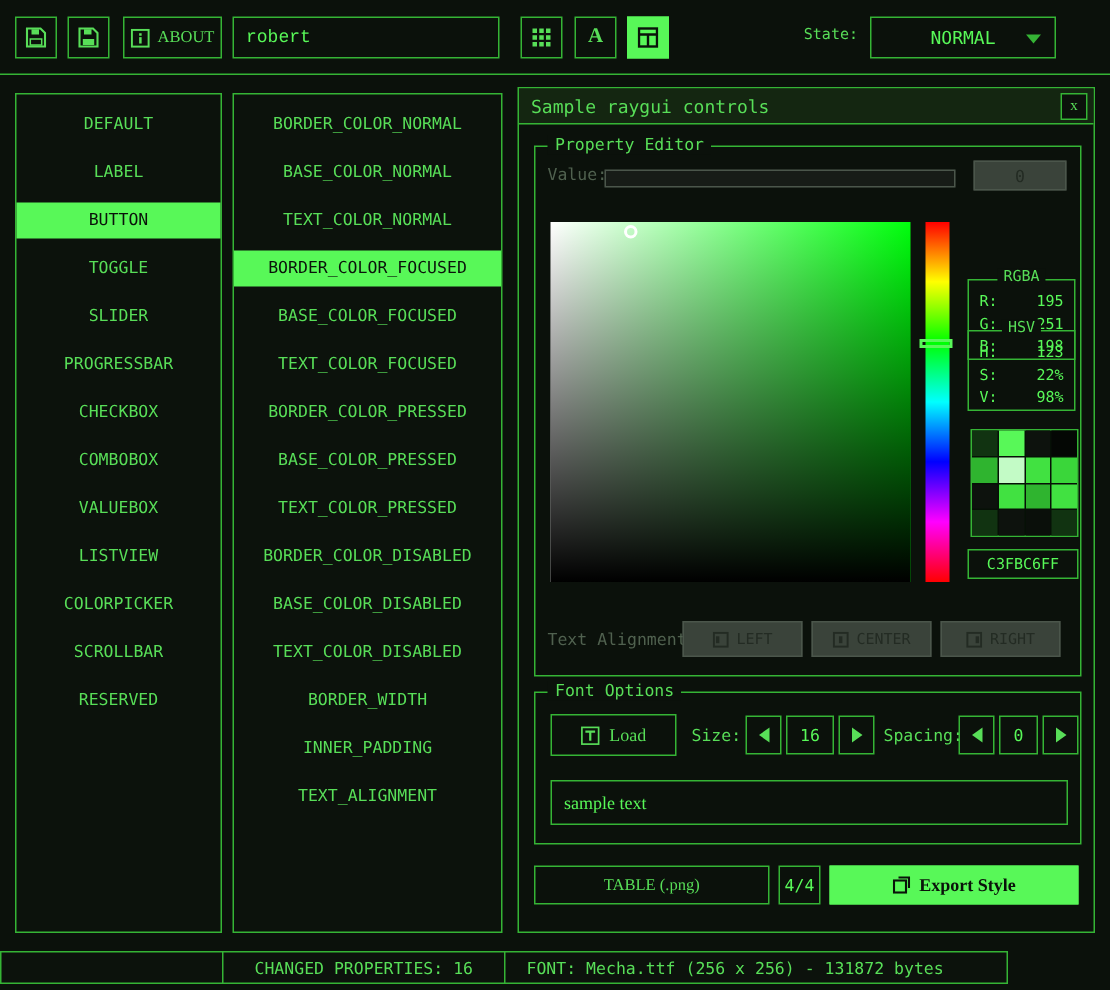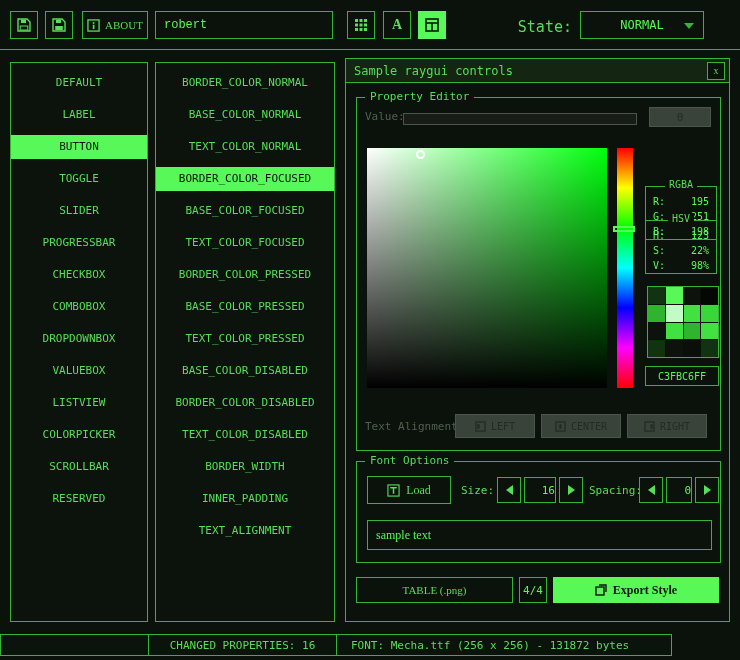--- a/index.html
+++ b/index.html
@@ -17,21 +17,21 @@
   }
   .app { position:absolute; inset:0; background:var(--bg); }
 
   
   .toolbar { position:absolute; left:0; top:0; width:740px; height:50px; border-bottom:1px solid var(--border); background:var(--bg); }
   button { appearance:none; background:transparent; border:none; font-family:Liberation Serif, serif; cursor:pointer; }
   .tbtn { position:absolute; top:11px; width:28px; height:28px; border:1px solid var(--border); color:var(--text); display:flex; align-items:center; justify-content:center; font-size:14px; }
   .tbtn.active { background:var(--bright); border-color:var(--bright); color:var(--darktext); }
   .about { position:absolute; top:11px; left:82px; width:66px; height:28px; border:1px solid var(--border); color:var(--text); display:flex; align-items:center; justify-content:center; gap:5px; font-size:11px; }
   .tinput { position:absolute; top:11px; height:28px; background:var(--bg); border:1px solid var(--border); color:var(--bright); font-family:inherit; font-size:12px; padding:0 8px; outline:none; }
-  .state-label { position:absolute; top:18px; left:508px; width:64px; text-align:right; color:var(--text); font-size:15px; }
+  .state-label { position:absolute; top:18px; left:508px; width:64px; text-align:right; color:var(--text); font-size:10px; }
   .dropdown { position:absolute; top:11px; left:580px; width:124px; height:28px; border:1px solid var(--border); color:var(--bright); font-size:12px; display:flex; align-items:center; justify-content:center; }
   .chev { position:absolute; right:9px; top:11px; width:0; height:0; border-left:5px solid transparent; border-right:5px solid transparent; border-top:6px solid var(--border); }
   .ic { display:block; }
 
   
   .panel { position:absolute; border:1px solid var(--border); background:var(--panelbg); padding-top:8px; }
   .row { height:24px; line-height:24px; margin-bottom:8px; text-align:center; color:var(--text); font-size:11px; white-space:nowrap; overflow:hidden; }
   .row.selected { background:var(--bright); color:var(--darktext); }
 
   
@@ -62,21 +62,21 @@
   .sw { width:100%; height:100%; }
 
   .hexbox { position:absolute; left:288px; top:268px; width:74px; height:20px; border:1px solid var(--border); color:var(--bright); font-size:10px; display:flex; align-items:center; justify-content:center; }
 
   .dis-btn { position:absolute; top:316px; width:80px; height:24px; background:var(--disbg); border:1px solid var(--disborder); color:var(--distext); font-size:10px; display:flex; align-items:center; justify-content:center; gap:5px; }
 
   .gbtn { border:1px solid var(--border); color:var(--text); background:var(--bg); font-size:11px; display:flex; align-items:center; justify-content:center; }
   .load-btn { position:absolute; left:10px; top:14px; width:84px; height:28px; gap:6px; font-size:12px; }
   .stepper { position:absolute; top:15px; display:flex; gap:3px; }
   .stp { width:24px; height:26px; border:1px solid var(--border); display:flex; align-items:center; justify-content:center; }
-  .stp-val { height:26px; border:1px solid var(--border); color:var(--bright); font-size:11px; display:flex; align-items:center; justify-content:flex-end; }
+  .stp-val { height:26px; border:1px solid var(--border); color:var(--bright); font-size:11px; display:flex; align-items:center; justify-content:center; }
   .tri-l { width:0; height:0; border-top:5px solid transparent; border-bottom:5px solid transparent; border-right:7px solid var(--text); }
   .tri-r { width:0; height:0; border-top:5px solid transparent; border-bottom:5px solid transparent; border-left:7px solid var(--text); }
   .sample-input { position:absolute; left:10px; top:58px; width:345px; height:30px; background:var(--bg); border:1px solid var(--border); color:var(--bright); font-family:Liberation Serif, serif; font-size:12px; padding:0 8px; outline:none; }
 
   .fmt-btn { position:absolute; left:10px; top:518px; width:157px; height:26px; font-size:11px; }
   .pages { position:absolute; left:173px; top:518px; width:28px; height:26px; border:1px solid var(--border); color:var(--bright); font-size:11px; display:flex; align-items:center; justify-content:center; }
   .export-btn { position:absolute; left:207px; top:518px; width:166px; height:26px; background:var(--bright); border:1px solid var(--bright); color:var(--darktext); font-size:12px; font-weight:bold; display:flex; align-items:center; justify-content:center; gap:6px; }
 
   
   .status-seg { position:absolute; top:634px; height:22px; background:var(--panelbg); border:1px solid var(--border); color:var(--text); font-size:11px; display:flex; align-items:center; white-space:nowrap; }
@@ -144,40 +144,39 @@
 
   <div class="panel" style="left:10px;top:62px;width:138px;height:560px;">
     <div class="row">DEFAULT</div>
     <div class="row">LABEL</div>
     <div class="row selected">BUTTON</div>
     <div class="row">TOGGLE</div>
     <div class="row">SLIDER</div>
     <div class="row">PROGRESSBAR</div>
     <div class="row">CHECKBOX</div>
     <div class="row">COMBOBOX</div>
-    <div class="row">DROPDOWNBOX</div>
     <div class="row">VALUEBOX</div>
     <div class="row">LISTVIEW</div>
     <div class="row">COLORPICKER</div>
     <div class="row">SCROLLBAR</div>
     <div class="row">RESERVED</div>
   </div>
 
   <div class="panel" style="left:155px;top:62px;width:180px;height:560px;">
     <div class="row">BORDER_COLOR_NORMAL</div>
     <div class="row">BASE_COLOR_NORMAL</div>
     <div class="row">TEXT_COLOR_NORMAL</div>
     <div class="row selected">BORDER_COLOR_FOCUSED</div>
     <div class="row">BASE_COLOR_FOCUSED</div>
     <div class="row">TEXT_COLOR_FOCUSED</div>
     <div class="row">BORDER_COLOR_PRESSED</div>
     <div class="row">BASE_COLOR_PRESSED</div>
     <div class="row">TEXT_COLOR_PRESSED</div>
+    <div class="row">BORDER_COLOR_DISABLED</div>
     <div class="row">BASE_COLOR_DISABLED</div>
-    <div class="row">BORDER_COLOR_DISABLED</div>
     <div class="row">TEXT_COLOR_DISABLED</div>
     <div class="row">BORDER_WIDTH</div>
     <div class="row">INNER_PADDING</div>
     <div class="row">TEXT_ALIGNMENT</div>
   </div>
 
   <div class="window">
     <div class="wtitle">
       <span>Sample raygui controls</span>
     </div>

